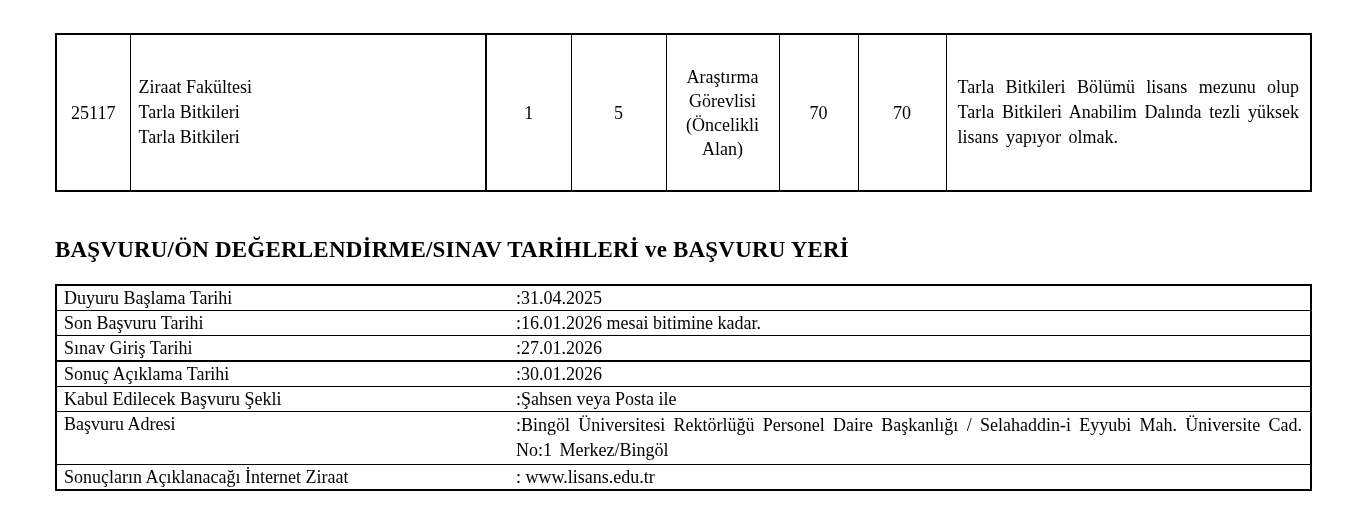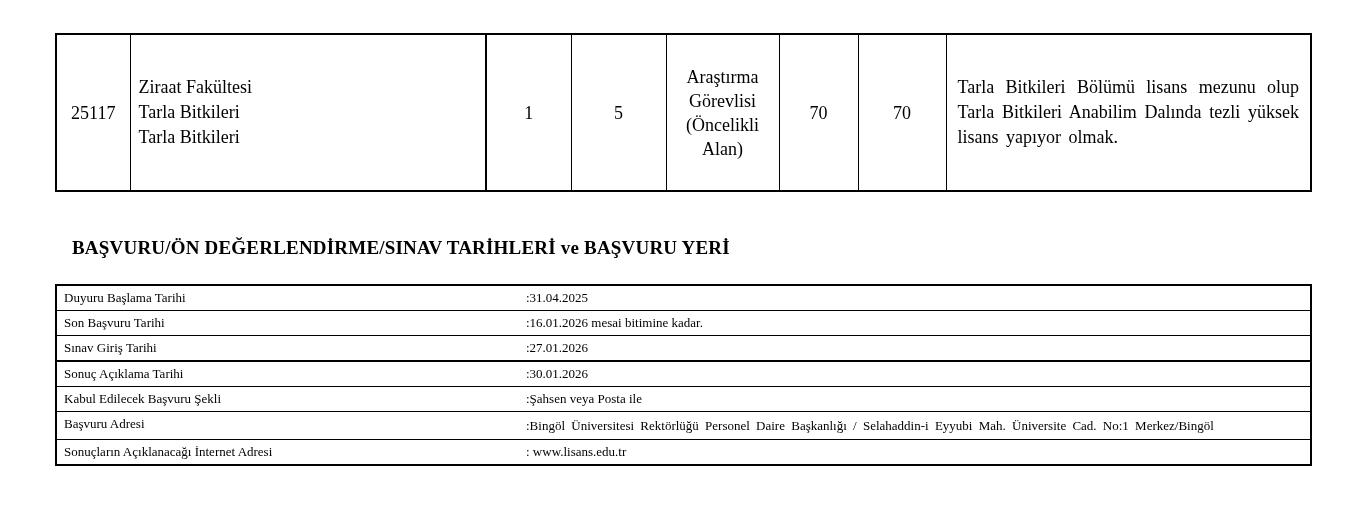--- a/index.html
+++ b/index.html
@@ -42,37 +42,36 @@
     text-align: justify;
     padding: 12px 11px;
     line-height: 25px;
     word-spacing: 3px;
     margin-top: 24px;
   }
 
   
   .section-title {
     position: absolute; left: 55px; top: 237px;
-    font-size: 19px; font-weight: bold;
+    font-size: 23px; font-weight: bold;
     letter-spacing: 0.2px;
     white-space: nowrap;
-    margin-left: 17px;
   }
 
   
   .schedule-table {
     position: absolute; left: 55px; top: 284px;
     width: 1255px;
     border: 2px solid #000;
   }
   .schedule-table td {
     border-top: 1px solid #000;
-    font-size: 13px;
+    font-size: 18px;
     line-height: 22px;
-    padding: 1px 10px;
+    padding: 1px 0;
     vertical-align: top;
   }
   .schedule-table tr.thick td { border-top: 2.5px solid #000; margin-top: 17px; }
   .schedule-table td.sched-label { padding-left: 7px; }
   .schedule-table td.sched-value { padding-right: 8px; }
   .schedule-table td.justify-value {
     text-align: justify;
     word-spacing: 3px;
     line-height: 25px;
   }
@@ -137,19 +136,19 @@
     </tr>
     <tr>
       <td class="sched-label">Kabul Edilecek Başvuru Şekli</td>
       <td class="sched-value">:Şahsen veya Posta ile</td>
     </tr>
     <tr>
       <td class="sched-label">Başvuru Adresi</td>
       <td class="sched-value justify-value">:Bingöl Üniversitesi Rektörlüğü Personel Daire Başkanlığı / Selahaddin-i Eyyubi Mah. Üniversite Cad. No:1 Merkez/Bingöl</td>
     </tr>
     <tr>
-      <td class="sched-label">Sonuçların Açıklanacağı İnternet Adresi</td>
+      <td class="sched-label">Sonuçların Açıklanacağı İnternet Ziraat</td>
       <td class="sched-value">: www.lisans.edu.tr</td>
     </tr>
   </tbody>
     </table>
 
 </div>
 
 </body></html>

